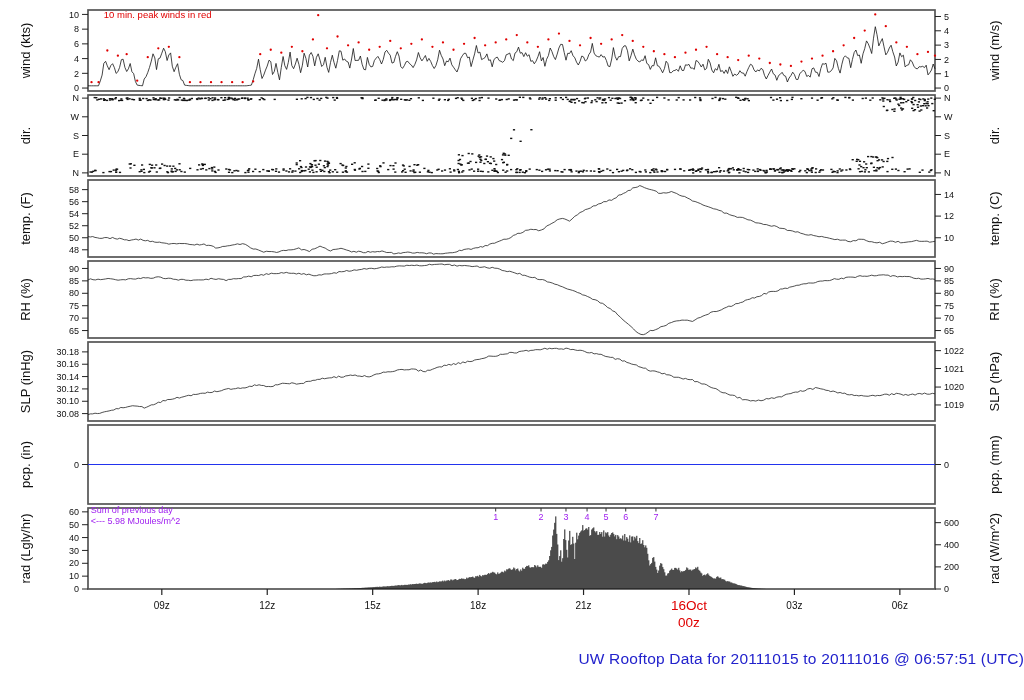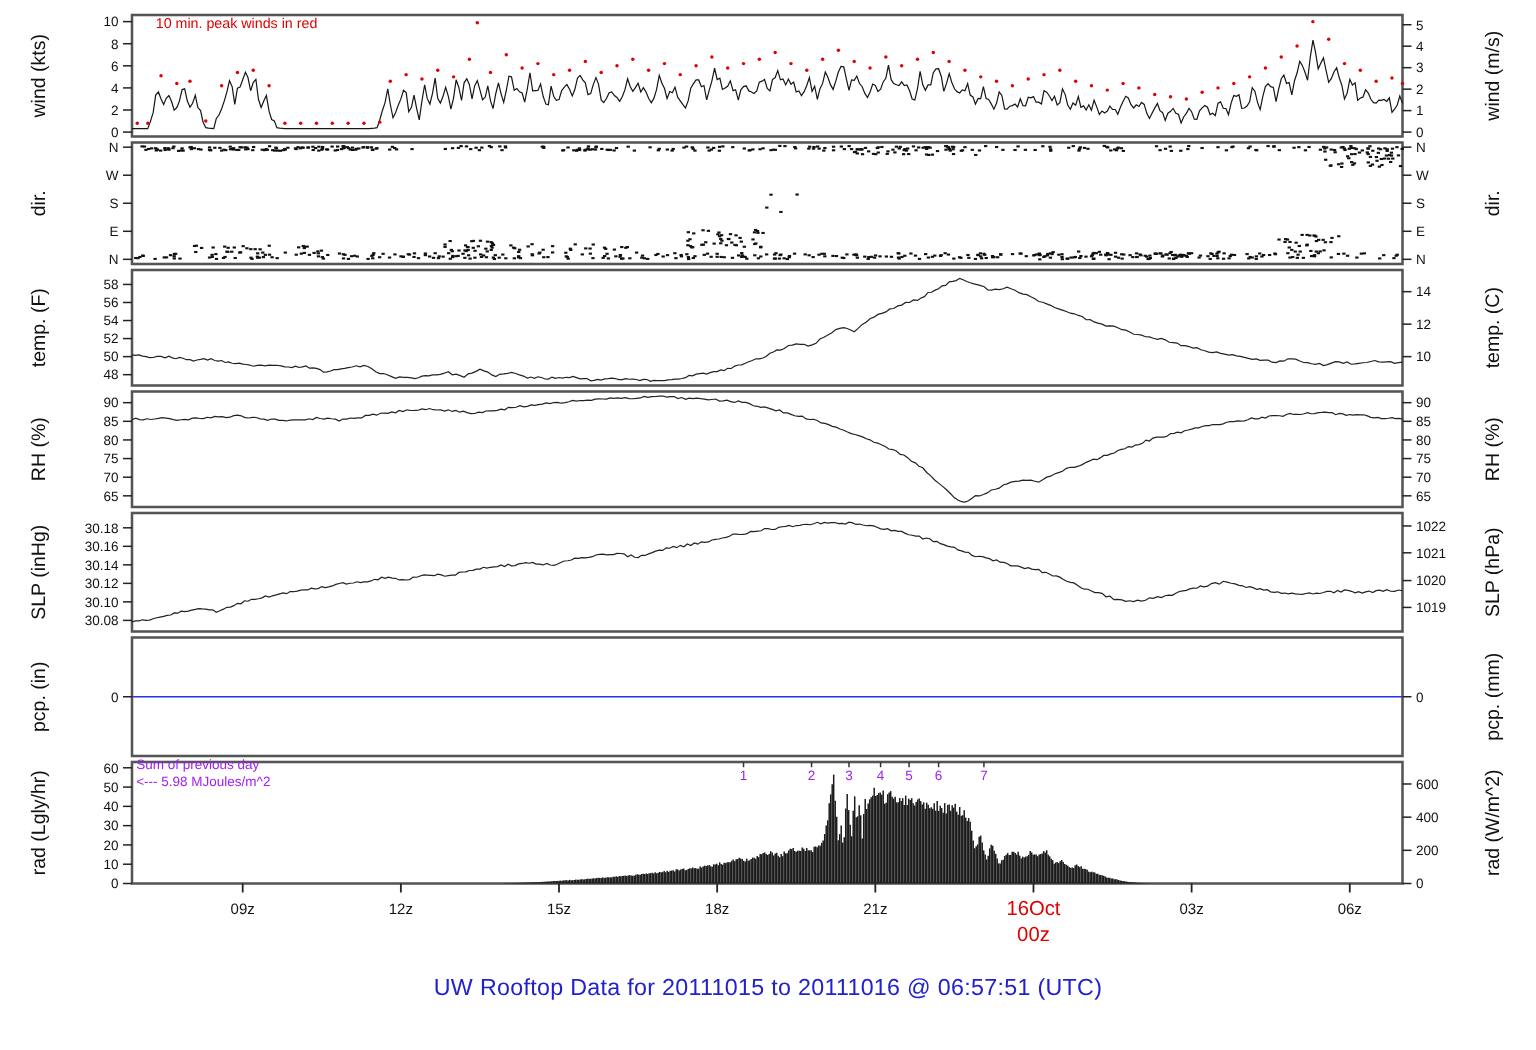--- a/index.html
+++ b/index.html
@@ -1,19 +1,19 @@
 <!DOCTYPE html>
 <html><head>
 <meta charset="utf-8">
 <style>
   html,body{margin:0;padding:0;background:#ffffff;width:1024px;height:700px;overflow:hidden;}
   body{font-family:"Liberation Sans","DejaVu Sans",sans-serif;}
   #fig{position:relative;width:1024px;height:700px;background:#fff;}
   #chart-svg{position:absolute;left:0;top:0;}
-  #fig-title{position:absolute;left:0;top:650px;width:1024px;text-align:center;
+  #fig-title{position:absolute;left:0;top:650px;width:1024px;text-align:right;
              font-size:15.5px;letter-spacing:0.2px;}
 </style>
 </head>
 <body>
 
 <div id="fig">
   <svg id="chart-svg" width="1024" height="700" viewBox="0 0 1024 700" style="font-family:&quot;Liberation Sans&quot;,&quot;DejaVu Sans&quot;,sans-serif;">
       <g>
         <rect x="88" y="10" width="847" height="81" fill="none" stroke="#555555" stroke-width="1.7"></rect>
         <line x1="82" x2="88" y1="88.05454545454545" y2="88.05454545454545" stroke="#222222" stroke-width="1"></line>

